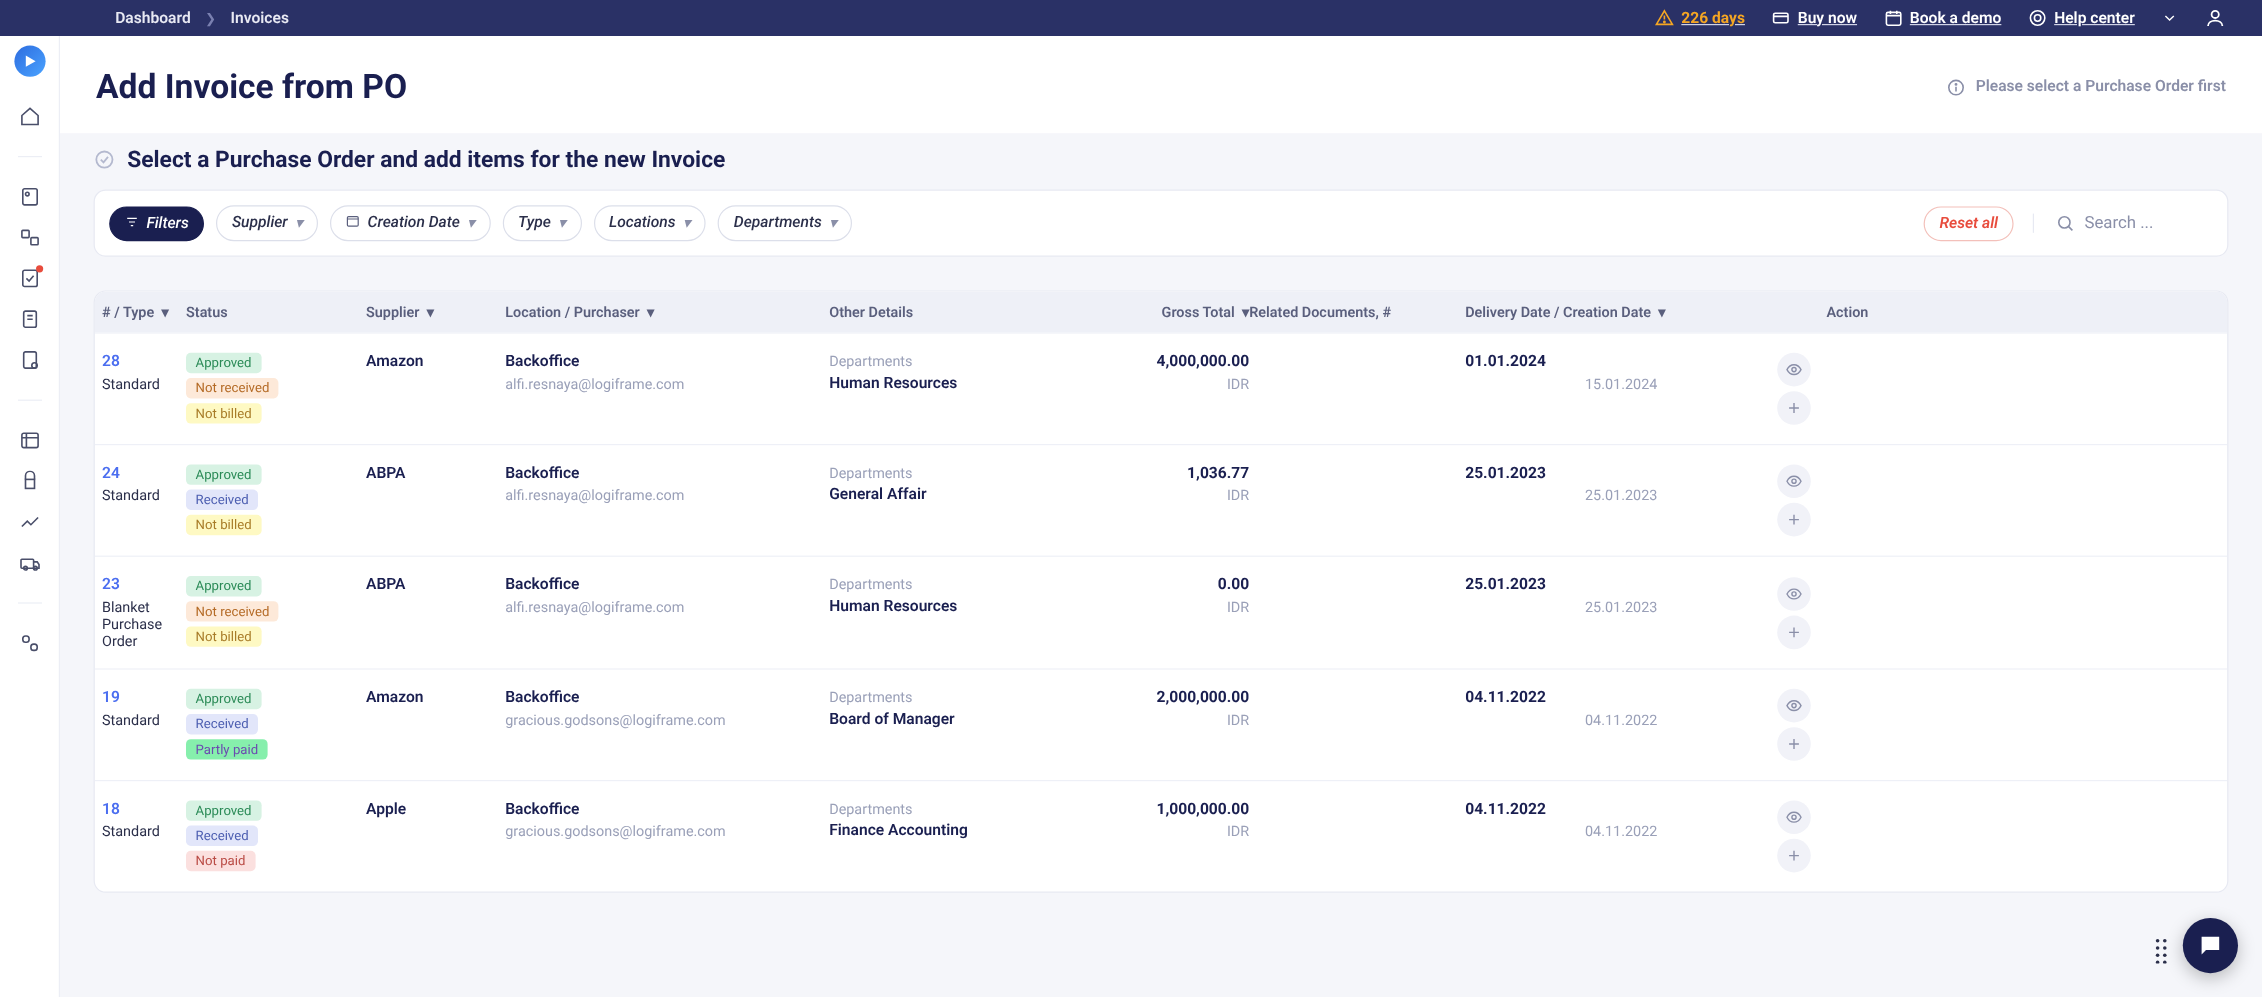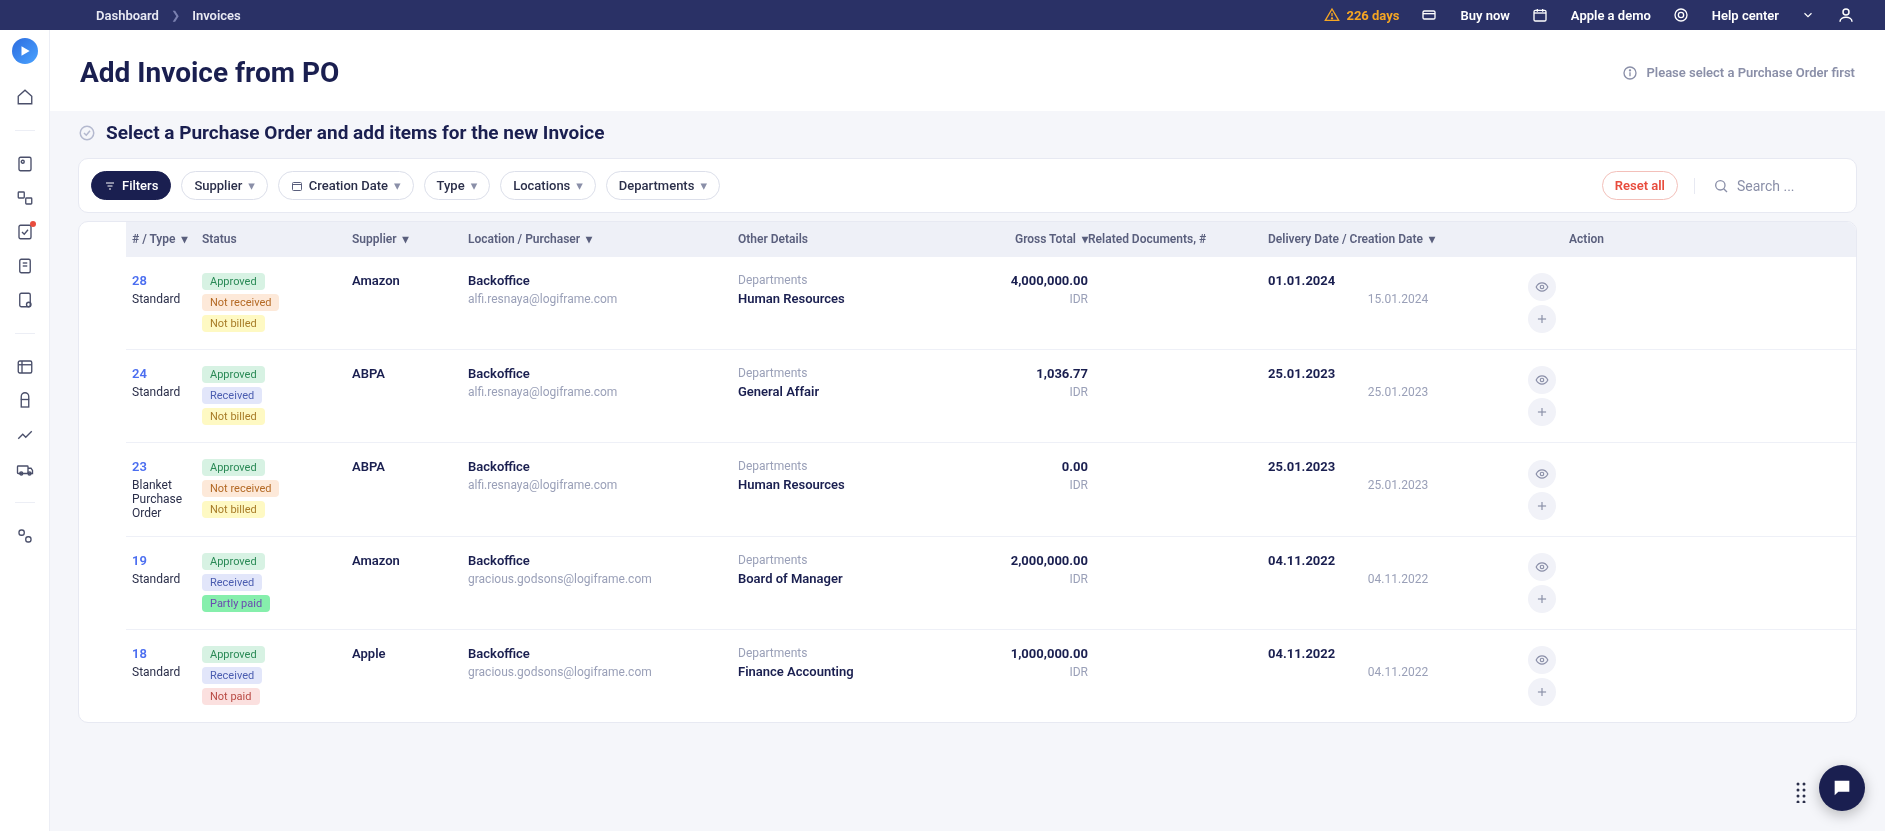--- a/index.html
+++ b/index.html
@@ -2,50 +2,50 @@
 <html><head>
 <meta charset="utf-8">
 <style>
 * { margin:0; padding:0; box-sizing:border-box; font-family: -apple-system, BlinkMacSystemFont, 'Segoe UI', Roboto, Arial, sans-serif; }
 body { background:#f5f6fa; width:1885px; height:831px; overflow:hidden; position:relative; }
 .topbar { position:absolute; left:0; right:0; top:0; height:30px; background:#2a3166; display:flex; align-items:center; padding:0 30px; color:#d0d3e6; font-size:13px; }
 .topbar .breadcrumb { display:flex; align-items:center; gap:12px; margin-left:66px; }
 .topbar .breadcrumb .crumb { color:#e8e9f3; font-weight:600;}
 .topbar .breadcrumb .sep { color:#7a80b0; font-size:11px;}
 .topbar .spacer { flex:1; }
-.topbar .right { display:flex; align-items:center; gap:22px; }
-.topbar .right a { color:#fff; font-weight:600; font-size:13px; display:flex; align-items:center; gap:23px; text-decoration:none;}
+.topbar .right { display:flex; align-items:center; gap:22px;text-decoration:underline; }
+.topbar .right a { color:#fff; font-weight:600; font-size:13px; display:flex; align-items:center; gap:6px; text-decoration:none;}
 .topbar .days { color:#f5a623; font-weight:700; display:flex; align-items:center; gap:6px;}
 .topbar .icon { display:inline-flex;}
 .side { position:absolute; left:0; top:30px; bottom:0; width:50px; background:#fff; border-right:1px solid #eceef5; display:flex; flex-direction:column; align-items:center; padding-top:8px; gap:12px;}
 .side .logo { width:26px; height:26px; border-radius:50%; background:linear-gradient(135deg,#2d6cdf,#4aa3ff); display:flex; align-items:center; justify-content:center; margin-bottom:12px;}
 .side .logo svg{color:#fff;}
 .side .nav { display:flex; flex-direction:column; gap:16px; align-items:center;}
 .side .nav .it{ color:#4a4f6a; display:flex; position:relative;}
 .side .divider{ width:20px; height:1px; background:#eceef5; margin:8px 0;}
 .side .dot{ position:absolute; top:-2px; right:-2px; width:6px; height:6px; background:#e84c3d; border-radius:50%;}
 
 .content { position:absolute; left:50px; top:30px; right:0; bottom:0; overflow:auto; }
 .pghdr { background:#fff; padding:26px 30px 22px 30px; display:flex; align-items:center; justify-content:space-between;}
 .pghdr h1 { font-size:28px; font-weight:700; color:#1a1f50; }
 .pghdr .hint { color:#8a8fa8; font-size:13px; font-weight:600; display:flex; align-items:center; gap:8px;}
 .panel { margin:0 28px 20px 28px; }
 .panel .section-title { display:flex; align-items:center; gap:10px; font-size:19px; font-weight:700; color:#1a1f50; padding:10px 0 14px 0;text-align:center;}
 .panel .section-title .ck{ color:#b4b9cf;}
 .panel .toolbar { background:#fff; border:1px solid #e7e9f2; border-radius:10px; padding:12px; display:flex; align-items:center; gap:10px; }
-.toolbar .btn { display:flex; align-items:center; gap:6px; padding:6px 12px; border-radius:18px; border:1px solid #dcdfea; background:#fff; font-size:13px; color:#2b2f4a; font-weight:500; cursor:pointer;}
+.toolbar .btn { display:flex; gap:6px; padding:6px 12px; border-radius:18px; border:1px solid #dcdfea; background:#fff; font-size:13px; color:#2b2f4a; font-weight:500; cursor:pointer;font-style:italic;}
 .toolbar .btn .chev{ color:#8a8fa8;}
 .toolbar .btn.filters { background:#1a1f50; border-color:#1a1f50; color:#fff;}
 .toolbar .spacer{flex:1;}
 .toolbar .reset { color:#e84c3d; border-color:#f3c0ba; font-weight:600;}
 .searchbox { border-left:1px solid #e7e9f2; padding-left:18px; margin-left:6px; display:flex; align-items:center; gap:8px; color:#8a8fa8; width:150px;}
 .searchbox input{ border:none; outline:none; font-size:14px; color:#2b2f4a; width:100px;}
 .searchbox input::placeholder{color:#8a8fa8;}
 
-.table { margin-top:8px; background:#fff; border:1px solid #e7e9f2; border-radius:10px; overflow:hidden;padding-left:47px;}
+.table { margin-top:28px; background:#fff; border:1px solid #e7e9f2; border-radius:10px; overflow:hidden;}
 .thead { display:grid; grid-template-columns: 70px 150px 116px 270px 190px 160px 180px 260px 76px; background:#eef0f7; color:#5a5f7d; font-size:12px; font-weight:600; padding:10px 6px;}
 .thead .th { display:flex; align-items:center; gap:6px; }
 .thead .th.r{ justify-content:flex-end; }
 .trow { display:grid; grid-template-columns: 70px 150px 116px 270px 190px 160px 180px 260px 76px; border-top:1px solid #eef0f7; padding:16px 6px; font-size:13px; color:#1a1f50;}
 .trow .cell{ display:flex; flex-direction:column; gap:4px;}
 .trow .num { color:#4b6ef0; font-weight:600;}
 .trow .typ { color:#2b2f4a; font-size:12px;}
 .trow .sup { font-weight:600;}
 .trow .loc { font-weight:600;}
 .trow .mail{ color:#9aa0b8; font-size:12px;}
@@ -101,21 +101,21 @@
     </a>
     <a>
       <span class="icon">
         <svg width="16" height="16" viewBox="0 0 24 24" fill="none" stroke="#fff" stroke-width="2">
             <rect x="3" y="5" width="18" height="16" rx="2"></rect>
             <line x1="3" y1="9" x2="21" y2="9"></line>
             <line x1="8" y1="3" x2="8" y2="7"></line>
             <line x1="16" y1="3" x2="16" y2="7"></line>
           </svg>
       </span>
-      <span>Apple a demo</span>
+      <span>Book a demo</span>
     </a>
     <a>
       <span class="icon">
         <svg width="16" height="16" viewBox="0 0 24 24" fill="none" stroke="#fff" stroke-width="2">
             <circle cx="12" cy="12" r="9"></circle>
             <circle cx="12" cy="12" r="4"></circle>
           </svg>
       </span>
       <span>Help center</span>
     </a>

